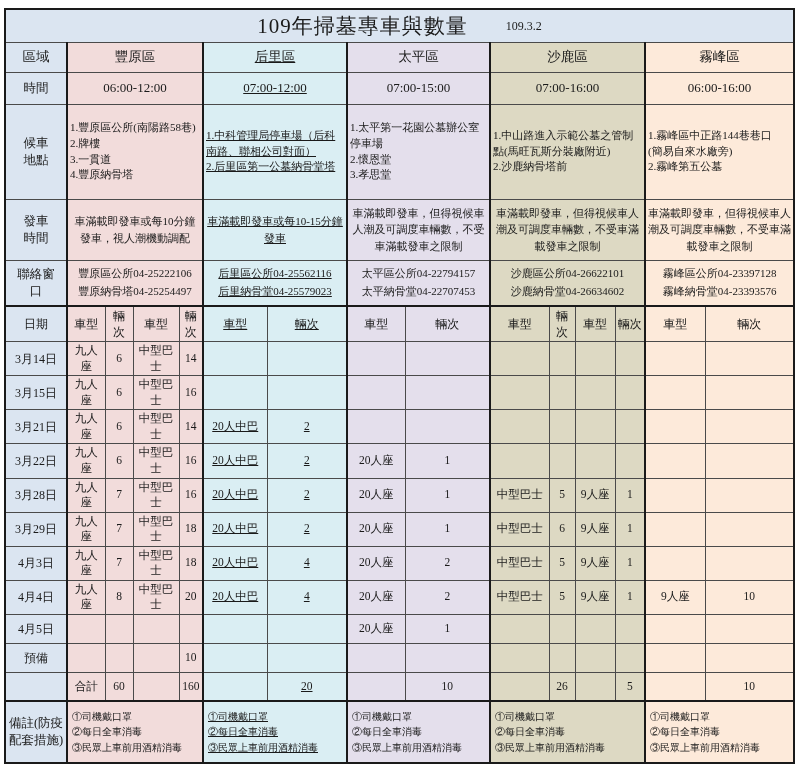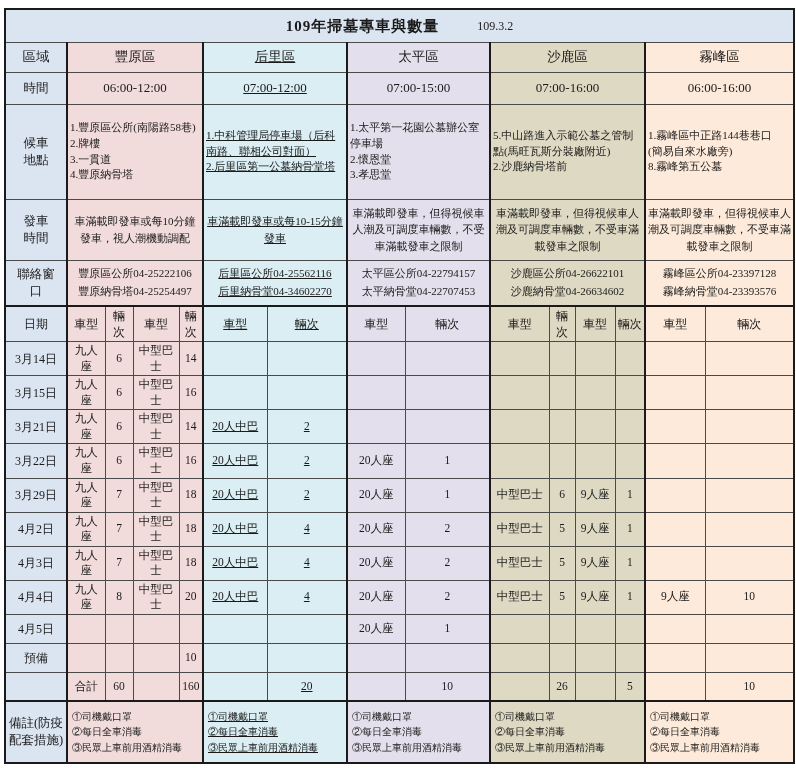--- a/index.html
+++ b/index.html
@@ -23,21 +23,21 @@
   .g1{background:var(--g1,#daeef3);text-decoration:underline;}
   .g2{background:var(--g2,#e4dfec);}
   .g3{background:var(--g3,#ddd9c3);}
   .g4{background:var(--g4,#fdeada);}
   .gs{border-left:2px solid var(--bdh,#1a1a1a);}
   .left{text-align:left;}
   .pre{white-space:pre-line;}
   tr.r-title{height:33px;}
   .title-cell{background:var(--blue,#dbe5f1);}
   .title-wrap{display:flex;align-items:center;justify-content:center;gap:38px;}
-  .ttl{font-size:15px;font-weight:bold;letter-spacing:1px;text-align:right;}
+  .ttl{font-size:21px;font-weight:normal;letter-spacing:1px;text-align:right;}
   .tdate{font-size:12px;}
   tr.r-region{height:30px;}
   tr.r-region th{font-size:13.5px;}
   tr.r-time{height:32px;}
   tr.r-time td{font-size:13px;}
   tr.r-wait{height:95px;}
   tr.r-wait td{font-size:11px;line-height:1.45;}
   tr.r-dep{height:61px;padding-left:27px;}
   tr.r-dep td{font-size:11px;line-height:1.5;}
   tr.r-contact{height:46px;}
@@ -104,42 +104,42 @@
 地點</th>
         <td colspan="4" class="g0 gs left pre">1.豐原區公所(南陽路58巷)
 2.牌樓
 3.一貫道
 4.豐原納骨塔</td>
         <td colspan="2" class="g1 gs left pre">1.中科管理局停車場（后科南路、聯相公司對面）
 2.后里區第一公墓納骨堂塔</td>
         <td colspan="2" class="g2 gs left pre">1.太平第一花園公墓辦公室停車場
 2.懷恩堂
 3.孝思堂</td>
-        <td colspan="4" class="g3 gs left pre">5.中山路進入示範公墓之管制點(馬旺瓦斯分裝廠附近)
+        <td colspan="4" class="g3 gs left pre">1.中山路進入示範公墓之管制點(馬旺瓦斯分裝廠附近)
 2.沙鹿納骨塔前</td>
         <td colspan="2" class="g4 gs left pre">1.霧峰區中正路144巷巷口
 (簡易自來水廠旁)
-8.霧峰第五公墓</td>
+2.霧峰第五公墓</td>
       </tr>
       <tr class="r-dep">
         <th class="lbl">發車
 時間</th>
         <td colspan="4" class="g0 gs">車滿載即發車或每10分鐘發車，視人潮機動調配</td>
         <td colspan="2" class="g1 gs">車滿載即發車或每10-15分鐘發車</td>
         <td colspan="2" class="g2 gs">車滿載即發車，但得視候車人潮及可調度車輛數，不受車滿載發車之限制</td>
         <td colspan="4" class="g3 gs">車滿載即發車，但得視候車人潮及可調度車輛數，不受車滿載發車之限制</td>
         <td colspan="2" class="g4 gs">車滿載即發車，但得視候車人潮及可調度車輛數，不受車滿載發車之限制</td>
       </tr>
       <tr class="r-contact">
         <th class="lbl">聯絡窗
 口</th>
         <td colspan="4" class="g0 gs pre">豐原區公所04-25222106
 豐原納骨塔04-25254497</td>
         <td colspan="2" class="g1 gs pre">后里區公所04-25562116
-后里納骨堂04-34602270</td>
+后里納骨堂04-25579023</td>
         <td colspan="2" class="g2 gs pre">太平區公所04-22794157
 太平納骨堂04-22707453</td>
         <td colspan="4" class="g3 gs pre">沙鹿區公所04-26622101
 沙鹿納骨堂04-26634602</td>
         <td colspan="2" class="g4 gs pre">霧峰區公所04-23397128
 霧峰納骨堂04-23393576</td>
       </tr>
       <tr class="r-datehdr" id="subheader-row">
         <th class="lbl">日期</th>
       <td class="g0 gs">車型</td>
@@ -221,48 +221,48 @@
           <td class="g2 gs">20人座</td>
           <td class="g2">1</td>
           <td class="g3 gs"></td>
           <td class="g3"></td>
           <td class="g3"></td>
           <td class="g3"></td>
           <td class="g4 gs"></td>
           <td class="g4"></td>
         </tr>
         <tr>
+          <th class="lbl">3月28日</th>
+          <td class="g0 gs">九人座</td>
+          <td class="g0">7</td>
+          <td class="g0">中型巴士</td>
+          <td class="g0">16</td>
+          <td class="g1 gs">20人中巴</td>
+          <td class="g1">2</td>
+          <td class="g2 gs">20人座</td>
+          <td class="g2">1</td>
+          <td class="g3 gs">中型巴士</td>
+          <td class="g3">5</td>
+          <td class="g3">9人座</td>
+          <td class="g3">1</td>
+          <td class="g4 gs"></td>
+          <td class="g4"></td>
+        </tr>
+        <tr>
           <th class="lbl">3月29日</th>
           <td class="g0 gs">九人座</td>
           <td class="g0">7</td>
           <td class="g0">中型巴士</td>
           <td class="g0">18</td>
           <td class="g1 gs">20人中巴</td>
           <td class="g1">2</td>
           <td class="g2 gs">20人座</td>
           <td class="g2">1</td>
           <td class="g3 gs">中型巴士</td>
           <td class="g3">6</td>
-          <td class="g3">9人座</td>
-          <td class="g3">1</td>
-          <td class="g4 gs"></td>
-          <td class="g4"></td>
-        </tr>
-        <tr>
-          <th class="lbl">4月2日</th>
-          <td class="g0 gs">九人座</td>
-          <td class="g0">7</td>
-          <td class="g0">中型巴士</td>
-          <td class="g0">18</td>
-          <td class="g1 gs">20人中巴</td>
-          <td class="g1">4</td>
-          <td class="g2 gs">20人座</td>
-          <td class="g2">2</td>
-          <td class="g3 gs">中型巴士</td>
-          <td class="g3">5</td>
           <td class="g3">9人座</td>
           <td class="g3">1</td>
           <td class="g4 gs"></td>
           <td class="g4"></td>
         </tr>
         <tr>
           <th class="lbl">4月3日</th>
           <td class="g0 gs">九人座</td>
           <td class="g0">7</td>
           <td class="g0">中型巴士</td>

